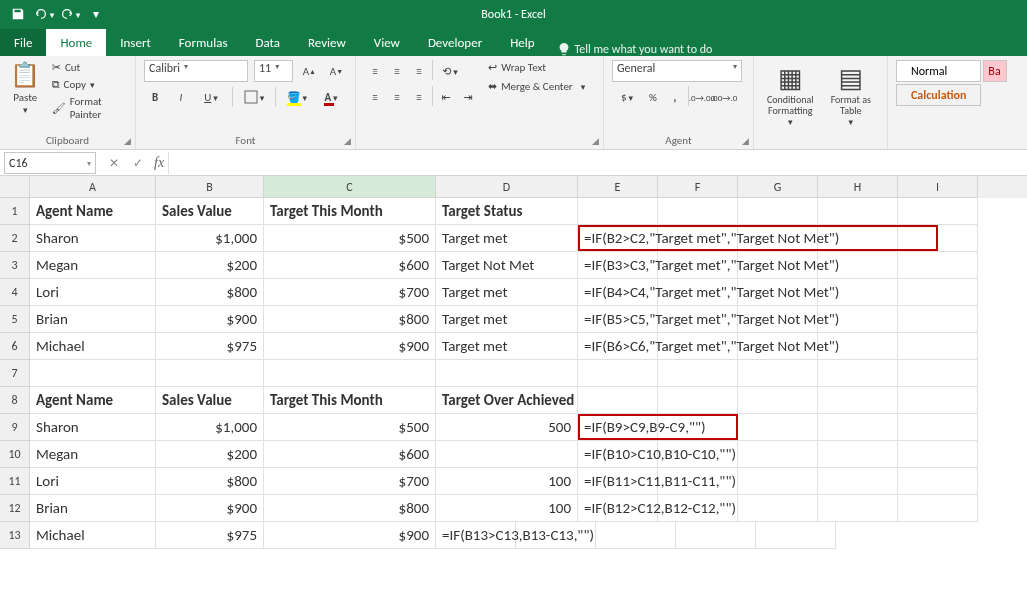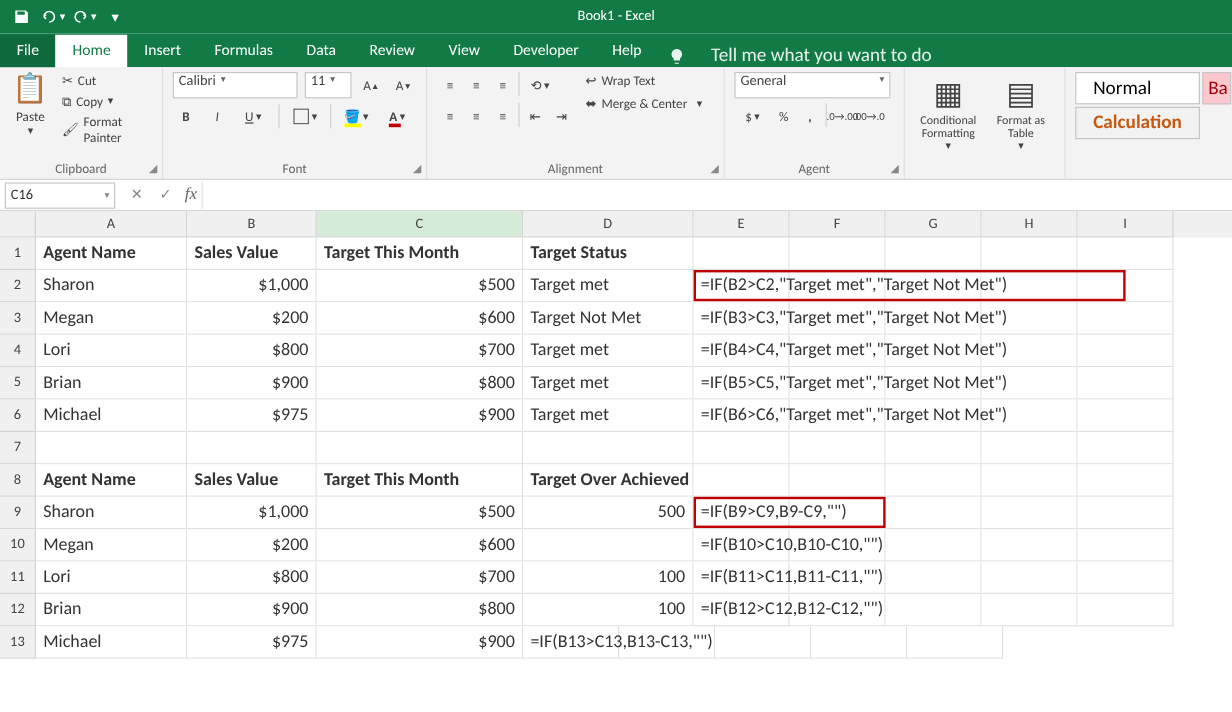--- a/index.html
+++ b/index.html
@@ -5,21 +5,21 @@
 *{box-sizing:border-box;margin:0;padding:0;font-family:"Segoe UI",Calibri,Arial,sans-serif}
 body{background:#fff;font-size:12px;color:#333;overflow:hidden}
 .titlebar{height:28px;background:#127b45;display:flex;align-items:center;padding:0 6px;color:#fff;position:relative}
 .titlebar .qat{display:flex;align-items:center;gap:2px}
 .titlebar .qat .qbtn{width:24px;height:22px;display:flex;align-items:center;justify-content:center;cursor:pointer;border-radius:2px}
 .titlebar .doc-title{position:absolute;left:50%;transform:translateX(-50%);font-size:12px}
 .tabs{height:28px;background:#127b45;display:flex;align-items:flex-end;color:#fff}
 .tab{padding:6px 14px;font-size:13px;cursor:pointer;position:relative}
 .tab.active{background:#fff;color:#127b45;font-weight:400}
 .tab:first-child{background:#0e6a3a;color:#fff}
-.tell-me{margin-left:8px;display:flex;align-items:center;gap:22px;font-size:16px;color:#fff;opacity:.9}
+.tell-me{margin-left:8px;display:flex;align-items:center;gap:4px;font-size:12px;color:#fff;opacity:.9}
 .ribbon{background:#f3f3f3;border-bottom:1px solid #d4d4d4;height:94px;display:flex;font-size:11px;color:#444}
 .rgroup{border-right:1px solid #e0e0e0;padding:4px 8px 2px;display:flex;flex-direction:column;position:relative}
 .rgroup .glabel{position:absolute;bottom:2px;left:0;right:0;text-align:center;font-size:11px;color:#666}
 .rgroup .dlg-launch{position:absolute;bottom:3px;right:4px;font-size:9px;color:#888;cursor:pointer}
 .clipboard-group{width:136px}
 .paste-btn{display:flex;flex-direction:column;align-items:center;width:40px;cursor:pointer}
 .paste-btn .paste-icon{font-size:24px}
 .paste-btn .paste-label{font-size:11px;margin-top:2px}
 .clip-stack{display:flex;flex-direction:column;gap:2px;margin-left:4px;font-size:11px}
 .clip-item{display:flex;align-items:center;gap:4px;padding:1px 3px;cursor:pointer}
@@ -33,21 +33,21 @@
 .ribbon-btn.dd-btn{width:30px}
 .sep-v{width:1px;height:20px;background:#d0d0d0;margin:0 2px}
 .align-group{width:248px}
 .num-group{width:150px}
 .styles-group{width:134px}
 .styles-group .big-btns{display:flex;gap:4px}
 .big-btn{display:flex;flex-direction:column;align-items:center;width:62px;cursor:pointer;padding:2px}
 .big-btn .icon{font-size:26px}
 .big-btn .lbl{font-size:10px;text-align:center;line-height:1.1}
 .cell-styles{width:124px}
-.style-pill{border:1px solid #c5c5c5;padding:3px 14px;font-size:16px;margin-bottom:2px;background:#fff;cursor:pointer}
+.style-pill{border:1px solid #c5c5c5;padding:3px 14px;font-size:12px;margin-bottom:2px;background:#fff;cursor:pointer}
 .style-pill.normal{color:#000}
 .style-pill.calc{background:#f2f2f2;color:#c65911;font-weight:700}
 .style-pill.bad{color:#9c0006;background:#ffc7ce;width:24px;padding:3px 4px}
 .namebox-row{height:26px;background:#fff;border-bottom:1px solid #d4d4d4;display:flex;align-items:center}
 .namebox{width:92px;height:22px;border:1px solid #c5c5c5;margin-left:4px;display:flex;align-items:center;padding:0 4px;font-size:12px}
 .namebox .dd{margin-left:auto;font-size:8px;color:#888}
 .fx-btns{display:flex;align-items:center;margin-left:8px;gap:4px;color:#888}
 .fx-btns .fbtn{width:20px;height:20px;display:flex;align-items:center;justify-content:center;cursor:pointer}
 .fx-label{font-style:italic;font-family:'Times New Roman',serif;font-size:14px;margin-left:6px;color:#666}
 .formula-bar{flex:1;height:22px;border-left:1px solid #e0e0e0;margin-left:4px;padding:0 6px;display:flex;align-items:center}
@@ -209,21 +209,20 @@
             <span>↩</span>
             <span>Wrap Text</span>
           </div>
         <div class="clip-item">
             <span>⬌</span>
             <span>Merge &amp; Center</span>
             <span class="arrow-down" style="margin-left:4px">▾</span>
           </div>
       </div>
     </div>
-    <div class="glabel">Alignment</div>
     <div class="dlg-launch">◢</div>
   </div>
 
   <div class="rgroup num-group">
     <div class="combo" style="width:130px">
         <span>General</span>
         <span class="dd" style="margin-left:auto">▾</span>
       </div>
     <div style="display:flex;margin-top:4px">
       <div class="ribbon-btn dd-btn">$<span class="arrow-down" style="margin-left:2px">▾</span></div>

